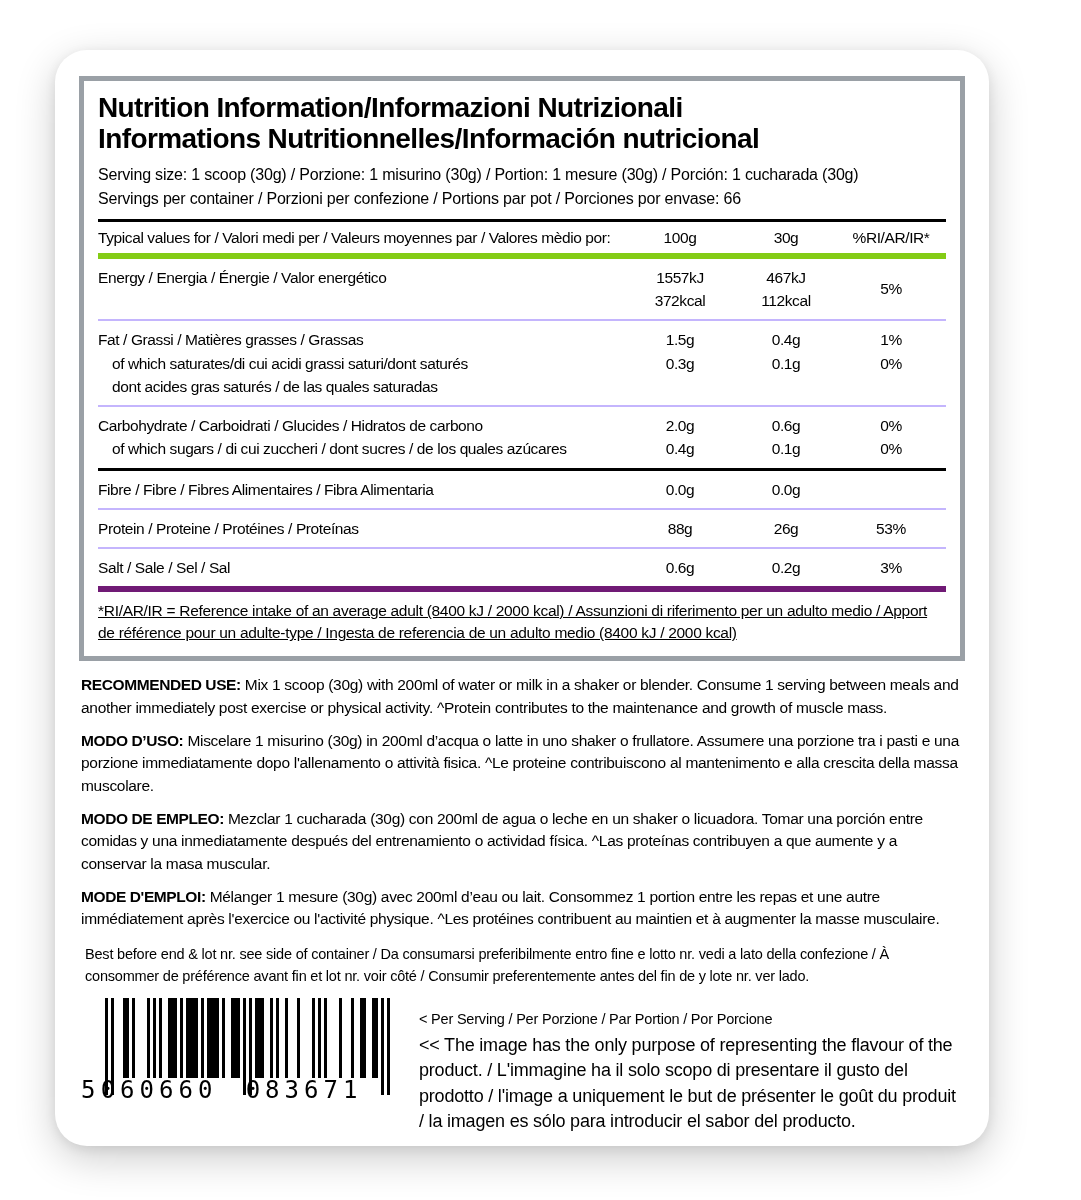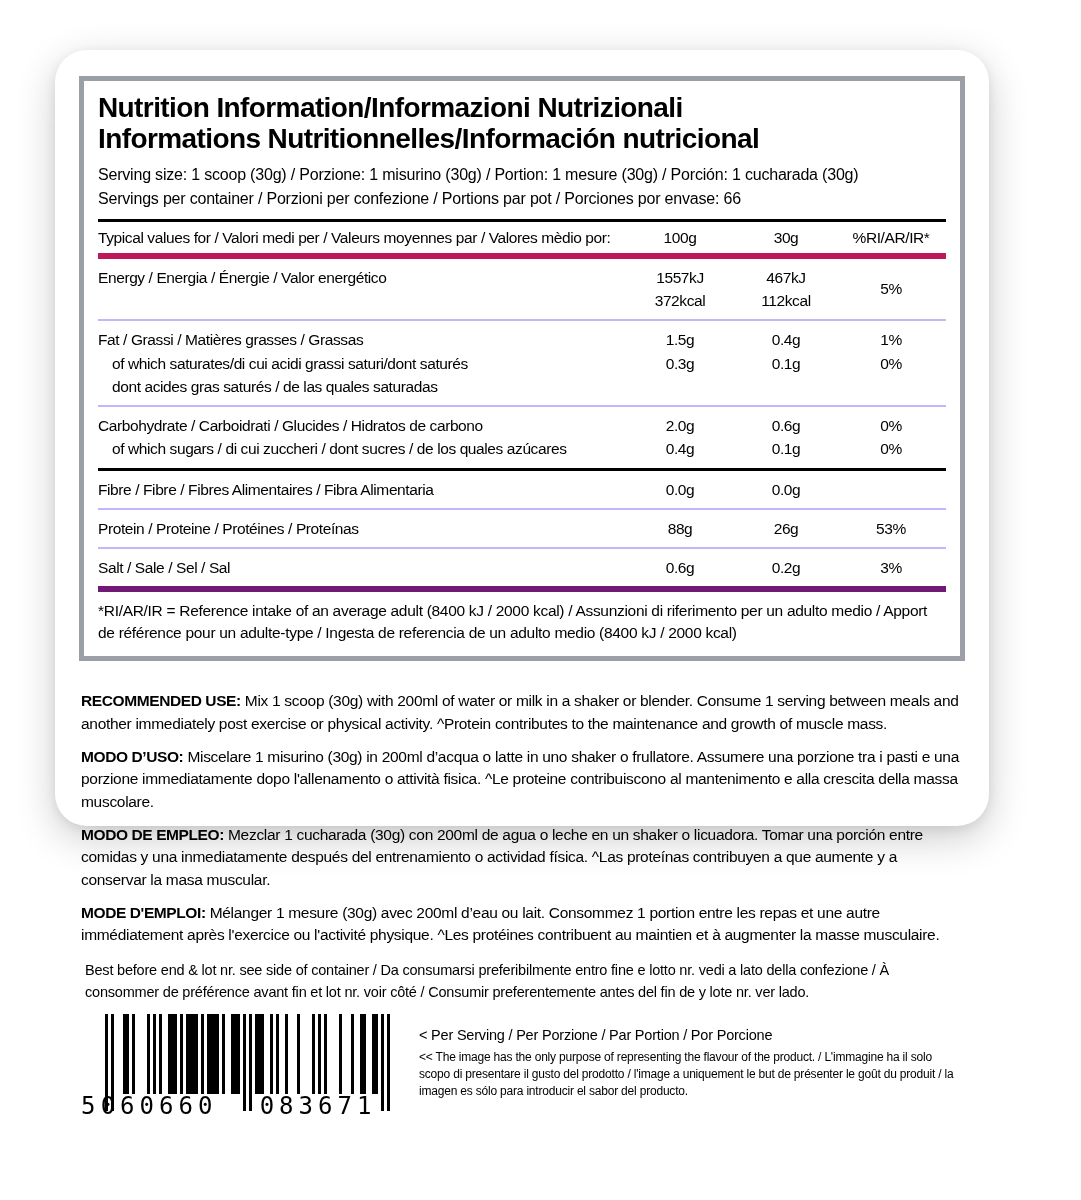--- a/index.html
+++ b/index.html
@@ -1,57 +1,57 @@
 <!DOCTYPE html>
 <html><head>
 <meta charset="utf-8">
 <style>
   html,body{margin:0;padding:0;background:#ffffff;}
   body{width:1081px;height:1200px;position:relative;font-family:"Liberation Sans",sans-serif;color:#000;}
-  .card{position:absolute;left:55px;top:50px;width:934px;height:776px;background:#fff;
+  .card{position:absolute;left:55px;top:50px;width:934px;height:1096px;background:#fff;
         border-radius:32px;box-shadow:0 12px 40px rgba(0,0,0,.20),0 3px 12px rgba(0,0,0,.08);
         box-sizing:border-box;padding:26px 24px 18px;}
   
   .nutri-box{border:5px solid #9aa0a6;box-sizing:border-box;padding:8px 14px 10px;}
   .title{font-weight:800;font-size:28px;line-height:1.1;letter-spacing:-0.6px;margin:4px 0 8px;}
   .serving{font-size:16px;line-height:1.5;letter-spacing:-0.2px;margin-bottom:8px;}
   
   .ntable{width:100%;}
   .trow{display:grid;grid-template-columns:1fr 112px 100px 110px;align-items:start;
         font-size:15.5px;letter-spacing:-0.4px;line-height:1.5;}
-  .thead{border-top:3px solid #000;border-bottom:6px solid #be185d;padding:4px 0;}
+  .thead{border-top:3px solid #000;border-bottom:6px solid #84cc16;padding:4px 0;}
   .sec{padding:7px 0;border-bottom:2px solid #c4b5fd;}
   .sec.thickend{border-bottom:6px solid #701a75;}
   .sec.sep3{border-bottom:3px solid #000;}
   .cell{min-height:1.1em;}
   .n{text-align:center;}
   .ri{text-align:center;}
   .span2{grid-column:4;grid-row:1 / span 2;align-self:center;}
   .sub{padding-left:14px;}
   .colspan{grid-column:1 / span 4;}
-  .footnote{font-size:15.5px;letter-spacing:-0.3px;line-height:1.42;padding:8px 0 2px;}
-  
-  .paras{padding:18px 2px 0;}
+  .footnote{font-size:15.5px;letter-spacing:-0.3px;line-height:1.42;padding:8px 0 2px;text-decoration:underline;}
+  
+  .paras{padding:2px 2px 0;}
   .para{font-size:15.5px;letter-spacing:-0.3px;line-height:1.44;margin:11px 0;}
   .plabel{font-weight:800;letter-spacing:-0.4px;}
   .bbefore{font-size:14.5px;letter-spacing:-0.2px;line-height:1.5;margin:14px 4px 10px;}
   
   .bc-row{display:flex;align-items:flex-start;gap:26px;margin-top:8px;padding-left:2px;}
   .barcode{position:relative;width:312px;height:106px;flex:0 0 auto;}
   .bars{position:absolute;left:24px;top:0;display:flex;}
   .m{width:3px;height:80px;display:block;background:transparent;}
   .m.b{background:#000;}
   .m.g{height:97px;}
   .bc-d{position:absolute;bottom:0;font-family:"DejaVu Sans Mono",monospace;font-size:24px;font-weight:400;}
   .bc-first{left:0;}
   .bc-g1{left:15px;width:126px;text-align:center;letter-spacing:5px;}
-  .bc-g2{left:174px;width:126px;text-align:center;letter-spacing:5px;}
+  .bc-g2{left:160px;width:126px;text-align:center;letter-spacing:5px;}
   .bc-notes{width:540px;padding-top:2px;}
   .bc-note1{font-size:14.5px;letter-spacing:-0.2px;line-height:1.4;margin:9px 0 4px;}
-  .bc-note2{font-size:12px;letter-spacing:-0.2px;line-height:1.4;margin:0;}
+  .bc-note2{font-size:18px;letter-spacing:-0.2px;line-height:1.4;margin:0;}
 </style>
 </head>
 <body>
 
 <div class="card">
 
   <div class="nutri-box">
     <div class="title">
       <div>Nutrition Information/Informazioni Nutrizionali</div>
       <div>Informations Nutritionnelles/Información nutricional</div>

